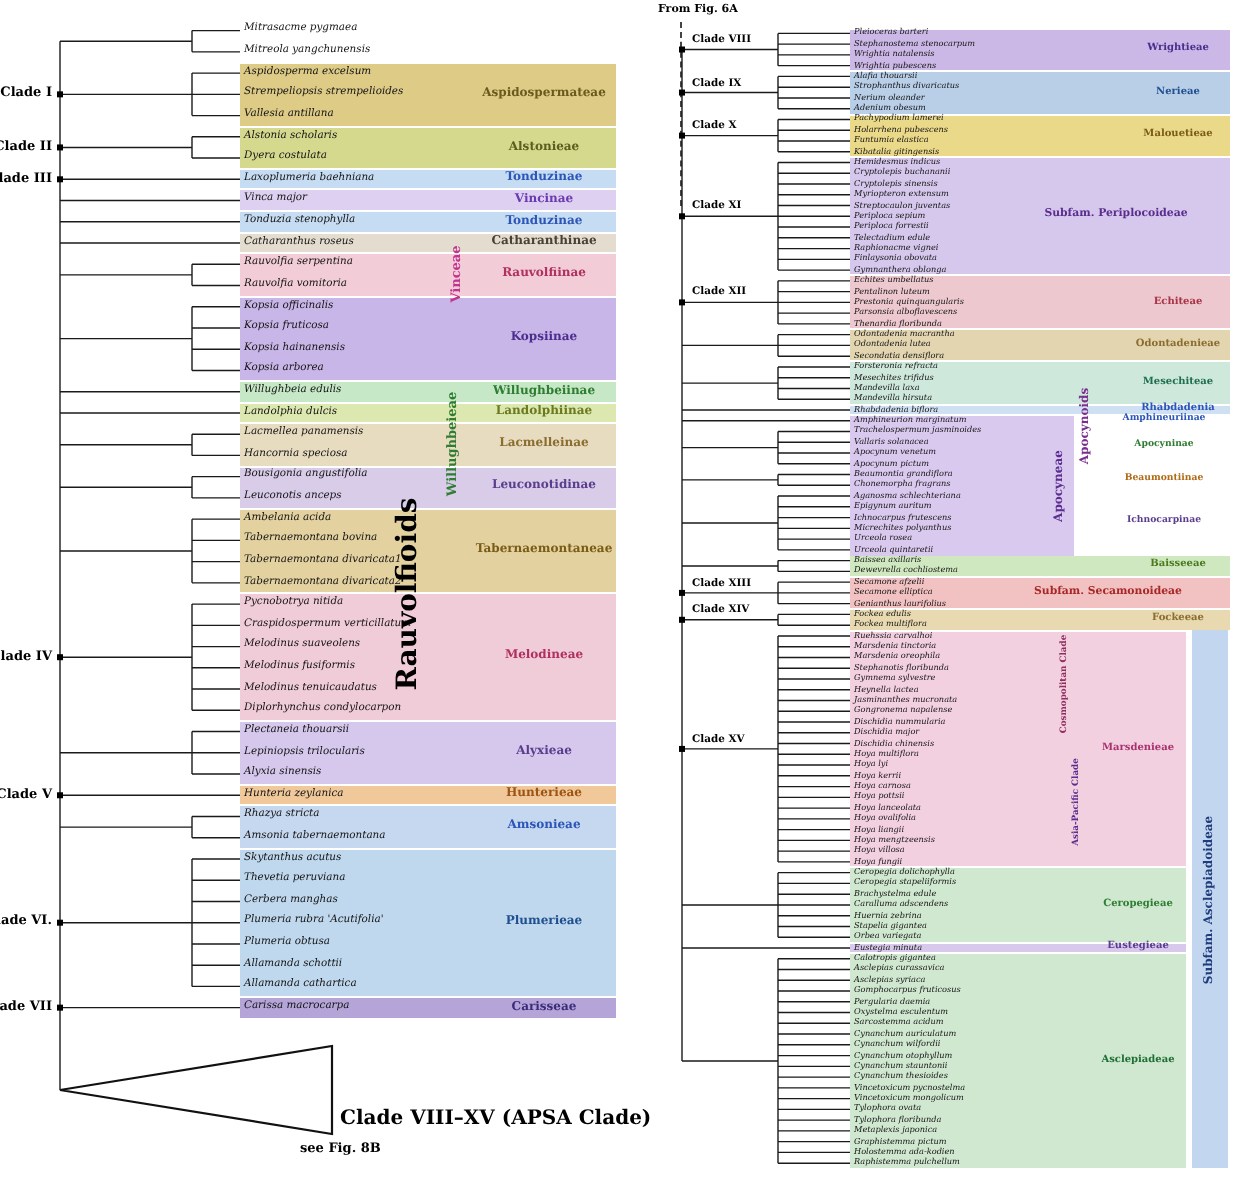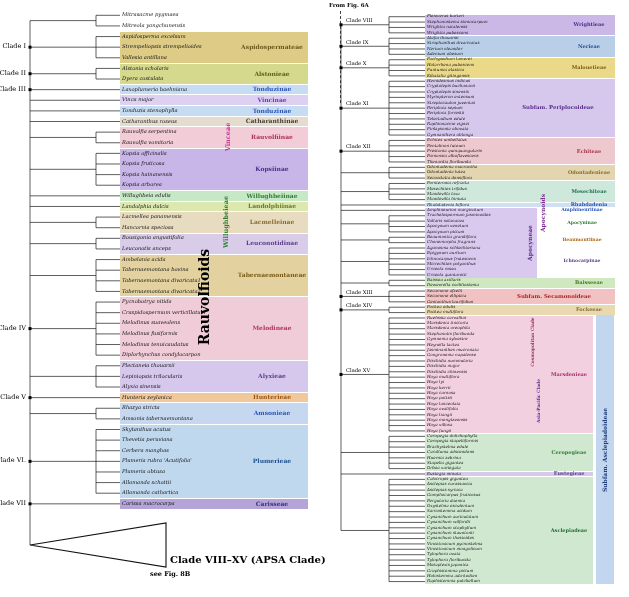--- a/index.html
+++ b/index.html
@@ -9,21 +9,21 @@
   #panel-left{left:0;width:325px;}
   #panel-right{left:325px;width:304px;}
   svg.lines{position:absolute;left:0;top:0;}
   .tribe-box{position:absolute;}
   .taxon{position:absolute;font-style:italic;color:#141414;white-space:nowrap;line-height:1;}
   .tribe-label{position:absolute;font-weight:bold;display:flex;align-items:center;
                justify-content:center;text-align:center;line-height:1.05;white-space:nowrap;}
   .vlabel{position:absolute;font-weight:bold;white-space:nowrap;line-height:1;
           transform:translate(-50%,-50%) rotate(-90deg);}
   .band{position:absolute;}
-  .clade-label{position:absolute;font-weight:normal;color:#000;white-space:nowrap;line-height:1;}
+  .clade-label{position:absolute;font-weight:bold;color:#000;white-space:nowrap;line-height:1;}
   .small-note{position:absolute;font-weight:bold;color:#000;white-space:nowrap;line-height:1;}
   .dashed-line{position:absolute;border-left:1px dashed #444;width:0;}
 </style>
 </head>
 <body>
 
 <div class="figure">
 
   <div class="panel" id="panel-left">
 

